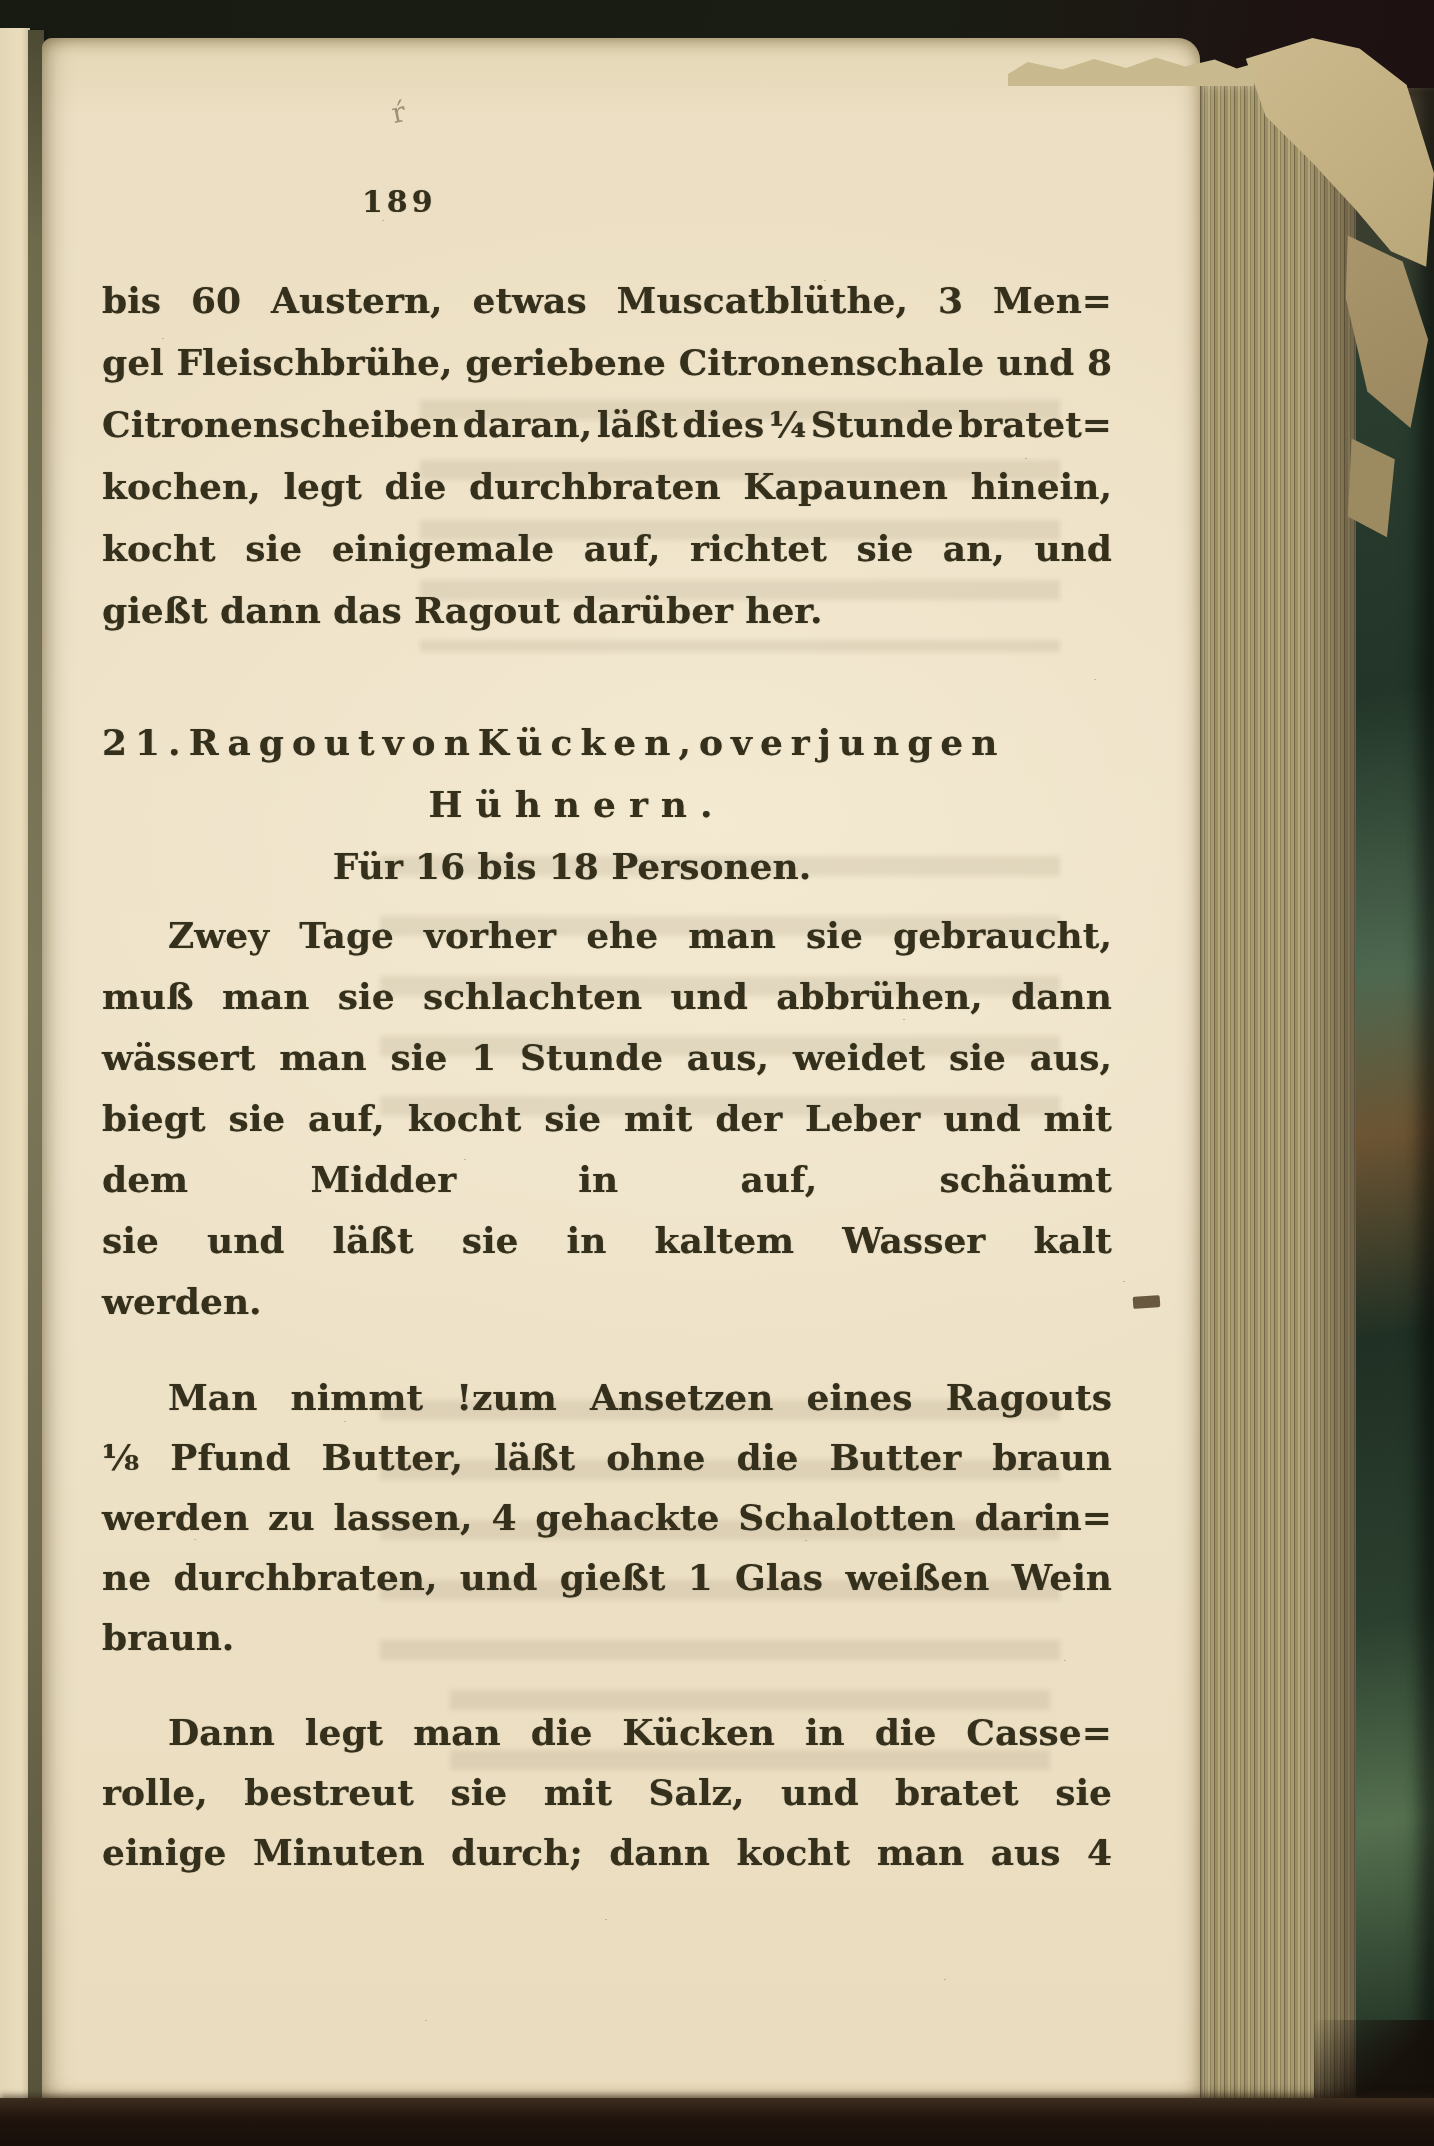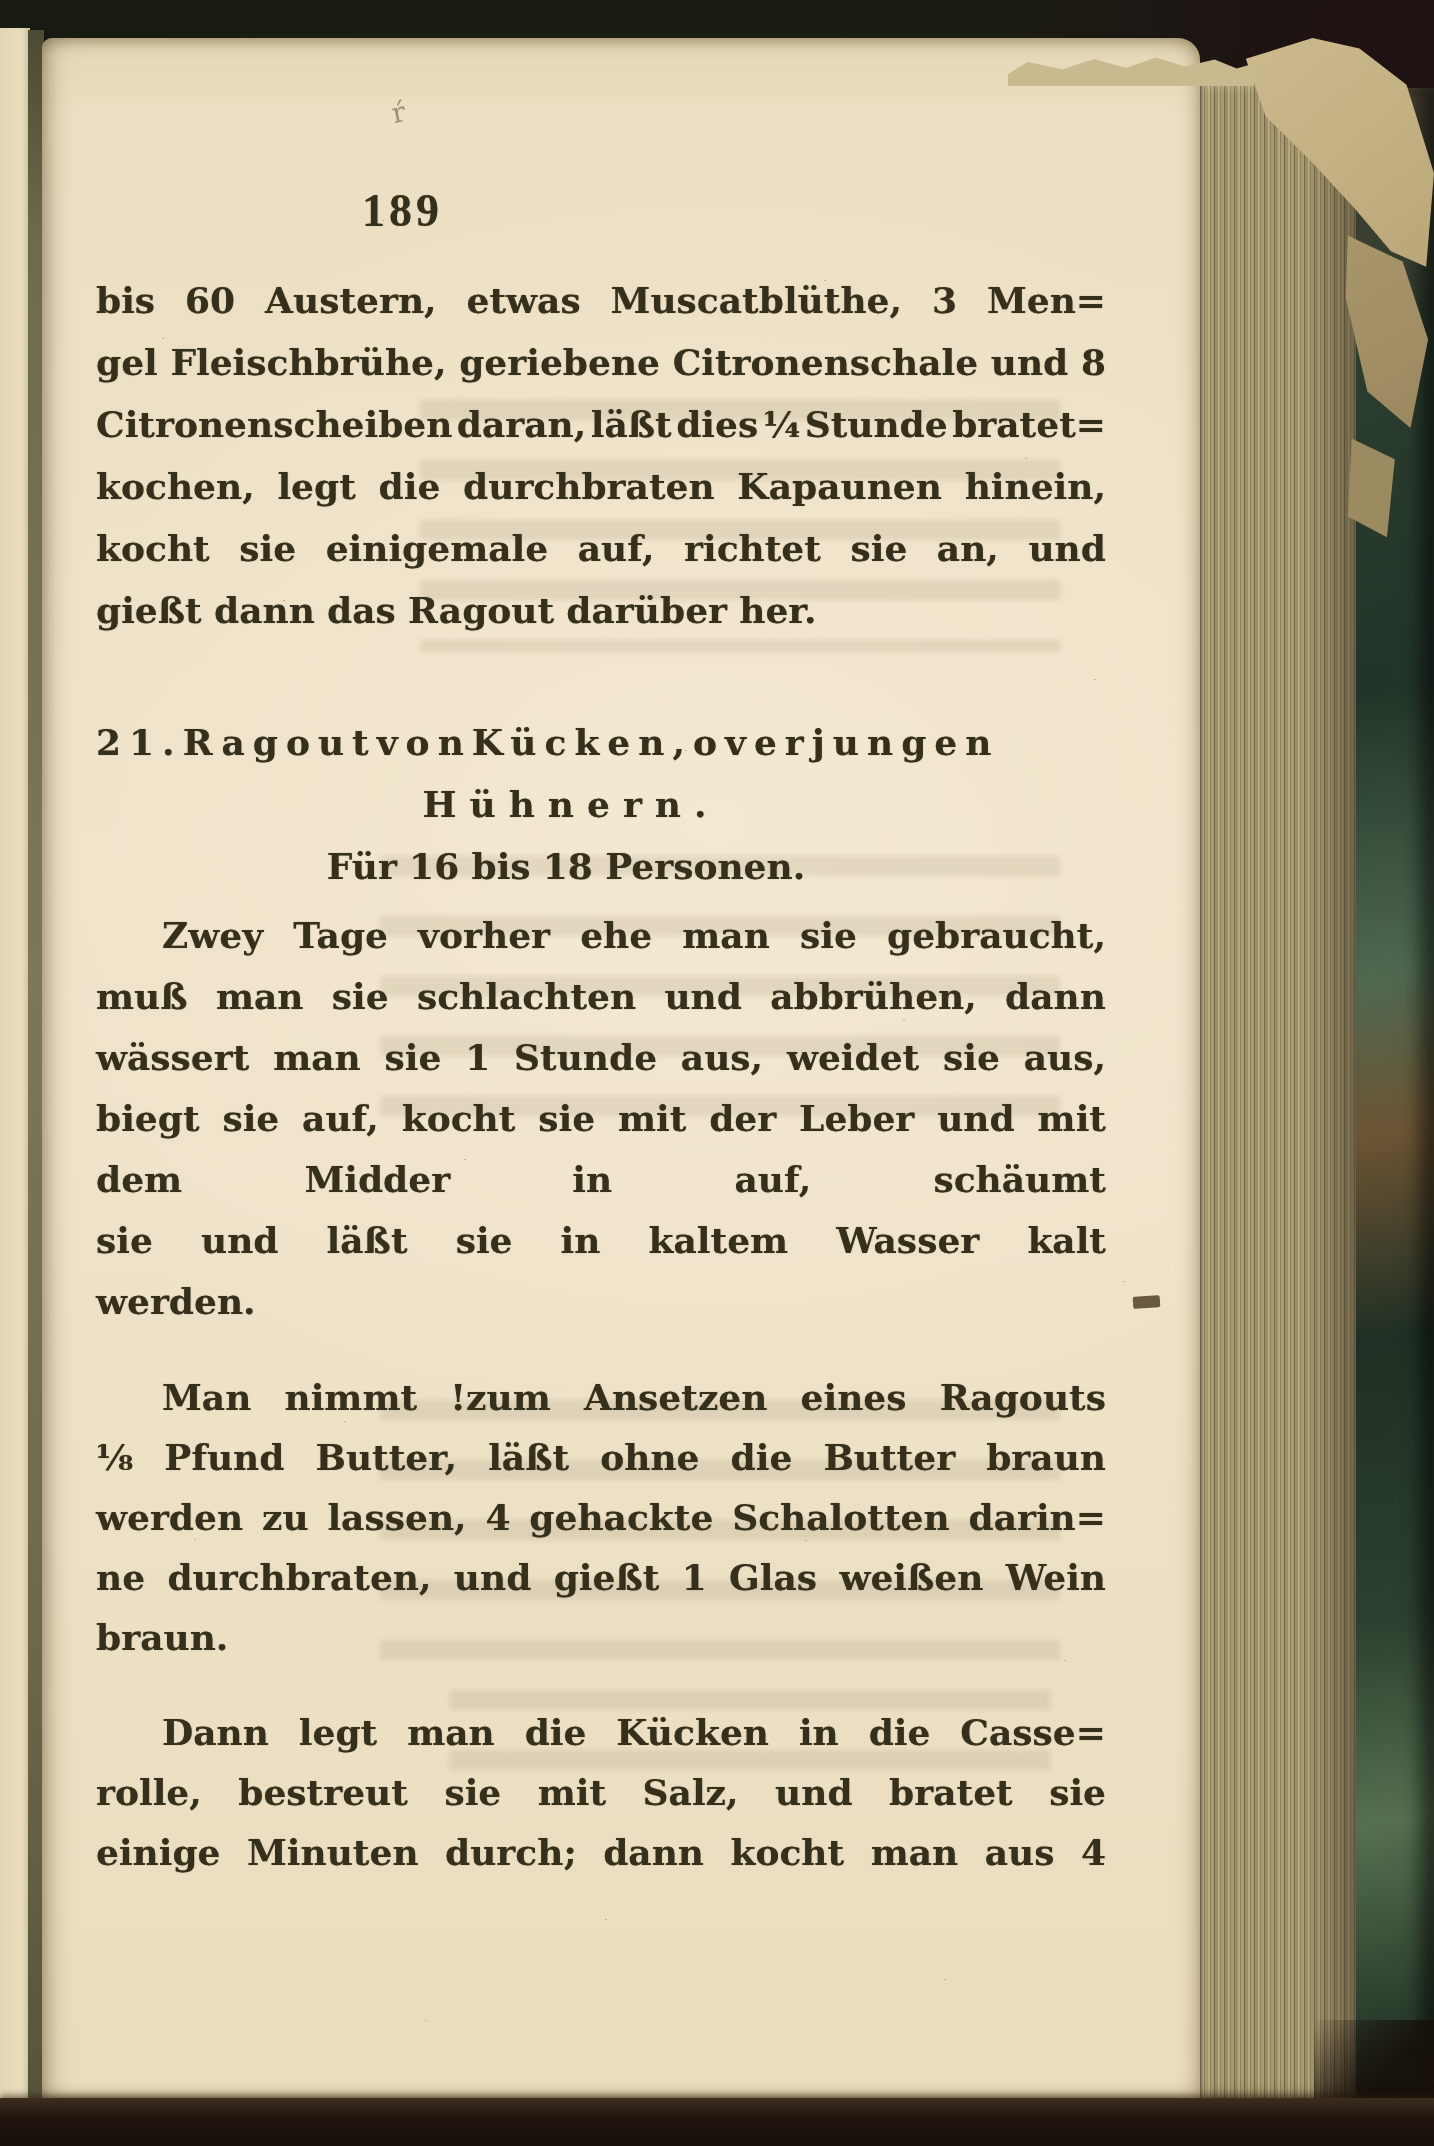--- a/index.html
+++ b/index.html
@@ -62,37 +62,37 @@
       703px 262px rgba(150,115,70,.5),152px 1501px rgba(165,128,76,.5);}
   
   .ghost{position:absolute;filter:blur(2.5px);
     background:repeating-linear-gradient(180deg,rgba(112,102,72,.12) 0 20px,rgba(112,102,72,0) 20px 60px);}
   .g1{left:378px;top:362px;width:640px;height:252px;}
   .g2{left:338px;top:818px;width:680px;height:292px;}
   .g3{left:338px;top:1362px;width:680px;height:272px;}
   .g4{left:408px;top:1652px;width:600px;height:82px;}
 
   
-  .block{position:absolute;left:54px;width:1010px;color:#35301c;font-weight:700;font-size:36px;
+  .block{position:absolute;left:60px;width:1010px;color:#35301c;font-weight:700;font-size:36px;
     text-shadow:0 0 1px rgba(53,48,28,.5);}
   .block-pn{left:320px;top:146px;width:auto;}
   .block-p1{top:231px;} .block-p1 .line{height:62px;}
   .block-h {top:673px;} .block-h  .line{height:62px;}
   .block-p2{top:866px;} .block-p2 .line{height:61px;align-items:center;}
   .block-p3{top:1329px;} .block-p3 .line{height:60px;}
   .block-p4{top:1664px;} .block-p4 .line{height:60px;}
   .line{display:flex;align-items:center;}
   .j{justify-content:space-between;}
   .l{justify-content:flex-start;column-gap:.34em;}
   .c{justify-content:center;column-gap:.34em;}
   .ind{padding-left:66px;}
   .hj{justify-content:flex-start;letter-spacing:8px;padding-right:45px;}
   .hc{justify-content:center;letter-spacing:13px;padding-right:60px;column-gap:.3em;}
   .c3{padding-right:70px;}
-  .pn{justify-content:flex-end;letter-spacing:4px;font-size:46px;font-family:Liberation Serif, serif;}
+  .pn{justify-content:flex-end;letter-spacing:4px;font-size:30px;}
 
   
   .ink-mark{position:absolute;left:1091px;top:1258px;width:27px;height:12px;background:#5a4930;
     border-radius:2px;transform:rotate(-4deg);opacity:.9;}
   .stray-mark{position:absolute;left:350px;top:58px;color:rgba(62,52,30,.45);font-size:28px;transform:rotate(-12deg);}
 
   
   .bottom-band{position:absolute;left:0;right:0;top:2098px;height:48px;
     background:linear-gradient(180deg,#3c2d1e 0%,#20140d 42%,#170f0a 100%);
     box-shadow:0 -3px 6px rgba(40,28,16,.55);}

